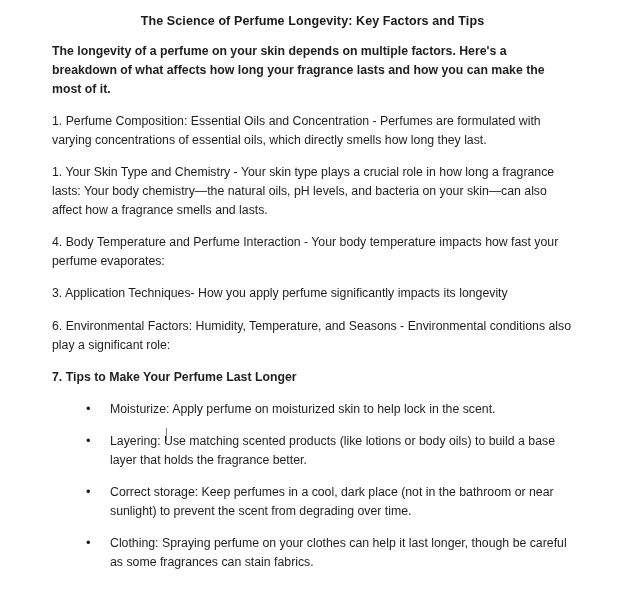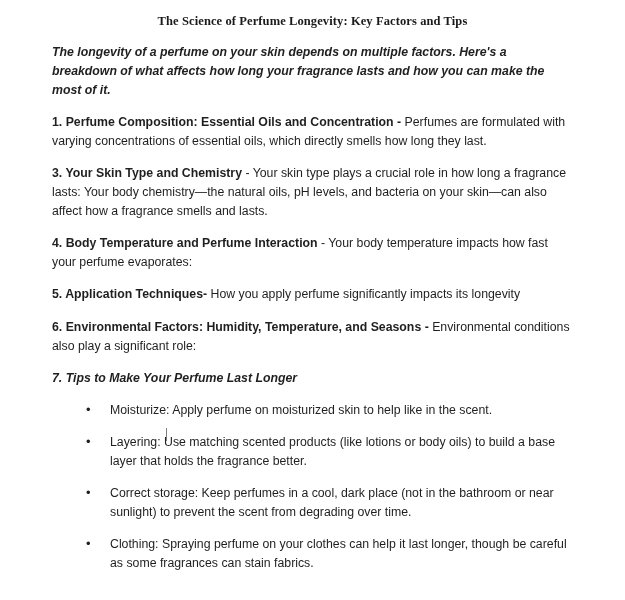--- a/index.html
+++ b/index.html
@@ -19,34 +19,32 @@
     box-sizing: border-box;
     padding: 10px 52px 0 52px;
   }
   .doc-title {
     font-size: 12.5px;
     font-weight: bold;
     text-align: center;
     margin: 4px 0 14px 0;
     color: #1a1a1a;
     letter-spacing: 0.1px;
-    font-family: Liberation Serif, serif;
   }
   p.para {
     font-size: 12.3px;
     line-height: 1.55;
     margin: 0 0 13px 0;
     color: #1f1f1f;
   }
   p.para.bold-all {
     font-weight: bold;
-    font-style: italic;
   }
   p.para .lead {
-    font-weight: bold;
+    font-weight: normal;
   }
   ul.tips {
     margin: 0 0 14px 0;
     padding-left: 34px;
     list-style: none;
   }
   ul.tips li {
     font-size: 12.3px;
     line-height: 1.55;
     margin: 0 0 13px 0;
@@ -78,31 +76,31 @@
 
 <div class="page doc-wrap">
 
   <div class="doc-title">The Science of Perfume Longevity: Key Factors and Tips</div>
 
   <p class="para bold-all">The longevity of a perfume on your skin depends on multiple factors. Here's a breakdown of what affects how long your fragrance lasts and how you can make the most of it.</p>
 
   <p class="para"><span class="lead">1. Perfume Composition: Essential Oils and Concentration -</span><span> Perfumes are formulated with varying concentrations of essential oils, which directly smells how long they last.</span></p>
 
 
-  <p class="para"><span class="lead">3. Your Skin Type and Chemistry</span><span> - Your skin type plays a crucial role in how long a fragrance lasts: Your body chemistry—the natural oils, pH levels, and bacteria on your skin—can also affect how a fragrance smells and lasts.</span></p>
+  <p class="para"><span class="lead">1. Your Skin Type and Chemistry</span><span> - Your skin type plays a crucial role in how long a fragrance lasts: Your body chemistry—the natural oils, pH levels, and bacteria on your skin—can also affect how a fragrance smells and lasts.</span></p>
 
   <p class="para"><span class="lead">4. Body Temperature and Perfume Interaction</span><span> - Your body temperature impacts how fast your perfume evaporates:</span></p>
 
-  <p class="para"><span class="lead">5. Application Techniques-</span><span> How you apply perfume significantly impacts its longevity</span></p>
+  <p class="para"><span class="lead">3. Application Techniques-</span><span> How you apply perfume significantly impacts its longevity</span></p>
 
   <p class="para"><span class="lead">6. Environmental Factors: Humidity, Temperature, and Seasons -</span><span> Environmental conditions also play a significant role:</span></p>
 
   <p class="para bold-all">7. Tips to Make Your Perfume Last Longer</p>
 
   <ul class="tips">
-    <li><span class="bullet">•</span><span>Moisturize: Apply perfume on moisturized skin to help like in the scent.</span></li>
+    <li><span class="bullet">•</span><span>Moisturize: Apply perfume on moisturized skin to help lock in the scent.</span></li>
     <li><span class="bullet">•</span><span>Layering: Use matching scented products (like lotions or body oils) to build a base layer that holds the fragrance better.</span></li>
     <li><span class="bullet">•</span><span>Correct storage: Keep perfumes in a cool, dark place (not in the bathroom or near sunlight) to prevent the scent from degrading over time.</span></li>
     <li><span class="bullet">•</span><span>Clothing: Spraying perfume on your clothes can help it last longer, though be careful as some fragrances can stain fabrics.</span></li>
   </ul>
 
   <div class="cursor"></div>
 </div>
 
 </body></html>

